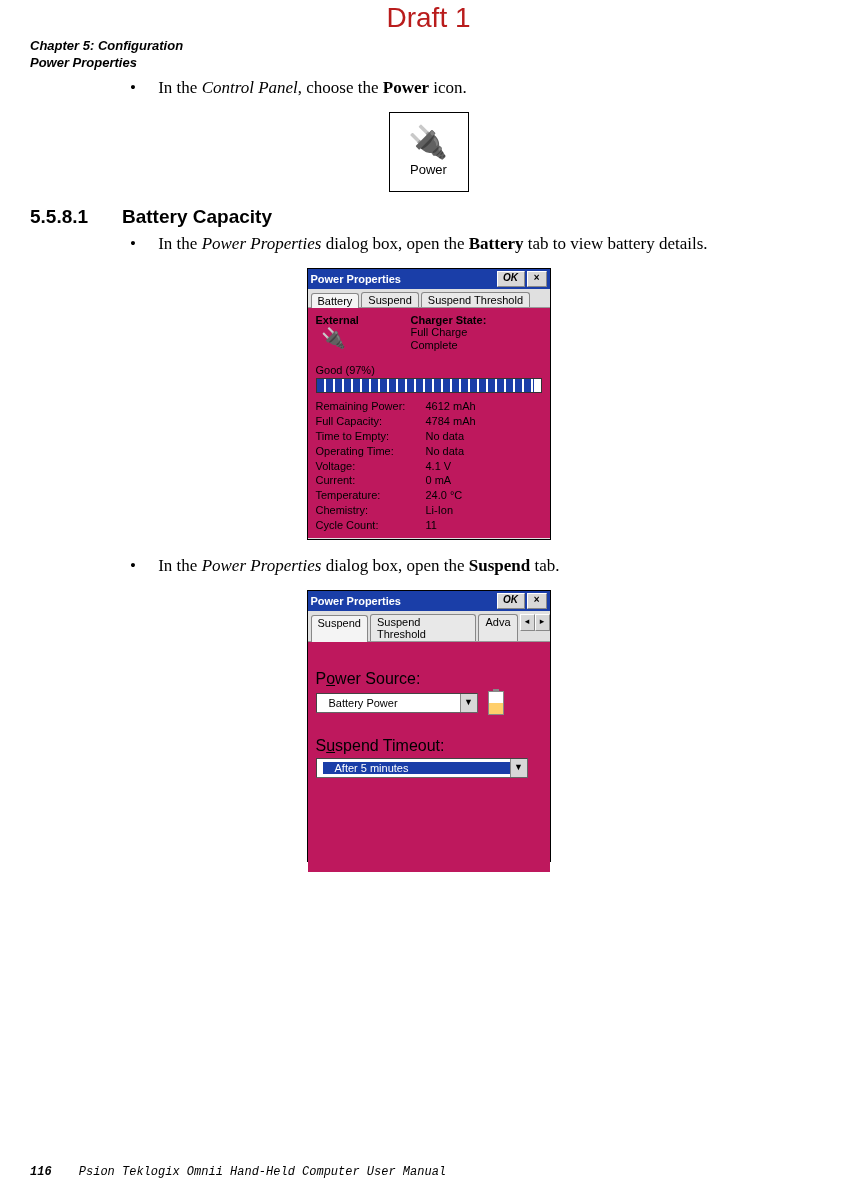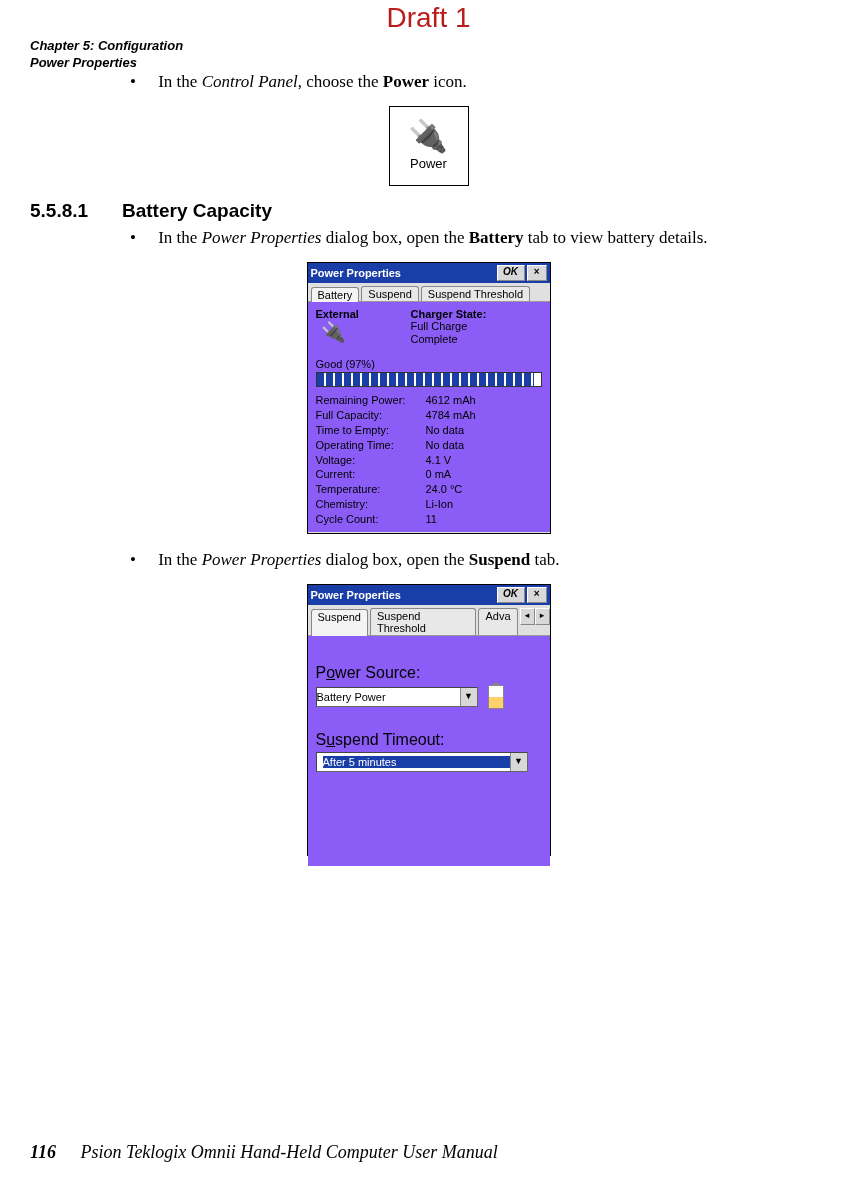--- a/index.html
+++ b/index.html
@@ -31,21 +31,21 @@
     font-family: "Trebuchet MS", Arial, sans-serif;
     font-style: italic;
     font-weight: bold;
     font-size: 13px;
     line-height: 1.3;
     margin-top: 8px;
   }
   .bullet-line {
     margin-left: 100px;
     font-size: 17px;
-    margin-top: 0;
+    margin-top: 6px;
     margin-bottom: 14px;
   }
   .bullet-line .dot { margin-right: 18px; }
   .emph { font-style: italic; }
   .strong { font-weight: bold; }
   .icon-frame {
     width: 78px;
     height: 78px;
     border: 1px solid #000;
     margin: 8px auto 14px auto;
@@ -137,21 +137,21 @@
     height: 15px;
     background: #d8d8d8;
     border: 1px solid #888;
     border-top-color:#fff; border-left-color:#fff;
     font-size: 9px;
     text-align: center;
     line-height: 13px;
   }
   .dlg-body {
     padding: 6px 8px;
-    background: #8b5cf6;
+    background: #be185d;
     height: calc(100% - 18px - 22px);
     box-sizing: border-box;
     position: relative;
   }
   .ext-row {
     display: flex;
     font-weight: bold;
     font-size: 11px;
   }
   .ext-row .left { width: 95px; }
@@ -182,46 +182,46 @@
   .combo {
     width: 160px;
     height: 18px;
     border: 1px solid #666;
     border-top-color:#444; border-left-color:#444;
     background: #fff;
     display: flex;
     align-items: center;
     font-size: 11px;
   }
-  .combo .txt { flex:1; padding: 0 0; }
+  .combo .txt { flex:1; padding: 0 12px; }
   .combo .txt.selected { background:#1a3ea8; color:#fff;margin-left:6px; }
   .combo .arrow {
     width: 16px; height: 100%;
     background:#d8d8d8;
     border-left:1px solid #888;
     text-align:center;
     font-size:9px; line-height:16px;
   }
   .batt-icon {
     width: 14px; height: 22px;
     border:1px solid #888;
     background: linear-gradient(180deg, #fff 0 50%, #ffcf6b 50% 100%);
     position: relative;
   }
   .batt-icon::before {
     content:''; position:absolute; top:-3px; left:4px; width:6px; height:3px; background:#888;
   }
   .underline-key { text-decoration: underline; }
   .footer {
     position: absolute;
-    bottom: 28px;
+    bottom: 12px;
     left: 30px;
-    font-family: Liberation Serif, serif;
+    font-family: Liberation Mono, monospace;
     font-style: italic;
-    font-size: 18px;
+    font-size: 12px;
   }
   .footer .pg { font-weight: bold; font-style: italic; margin-right: 20px; }
 </style>
 </head>
 <body>
 
 <div class="page">
 
   <div class="draft">Draft 1</div>
 

